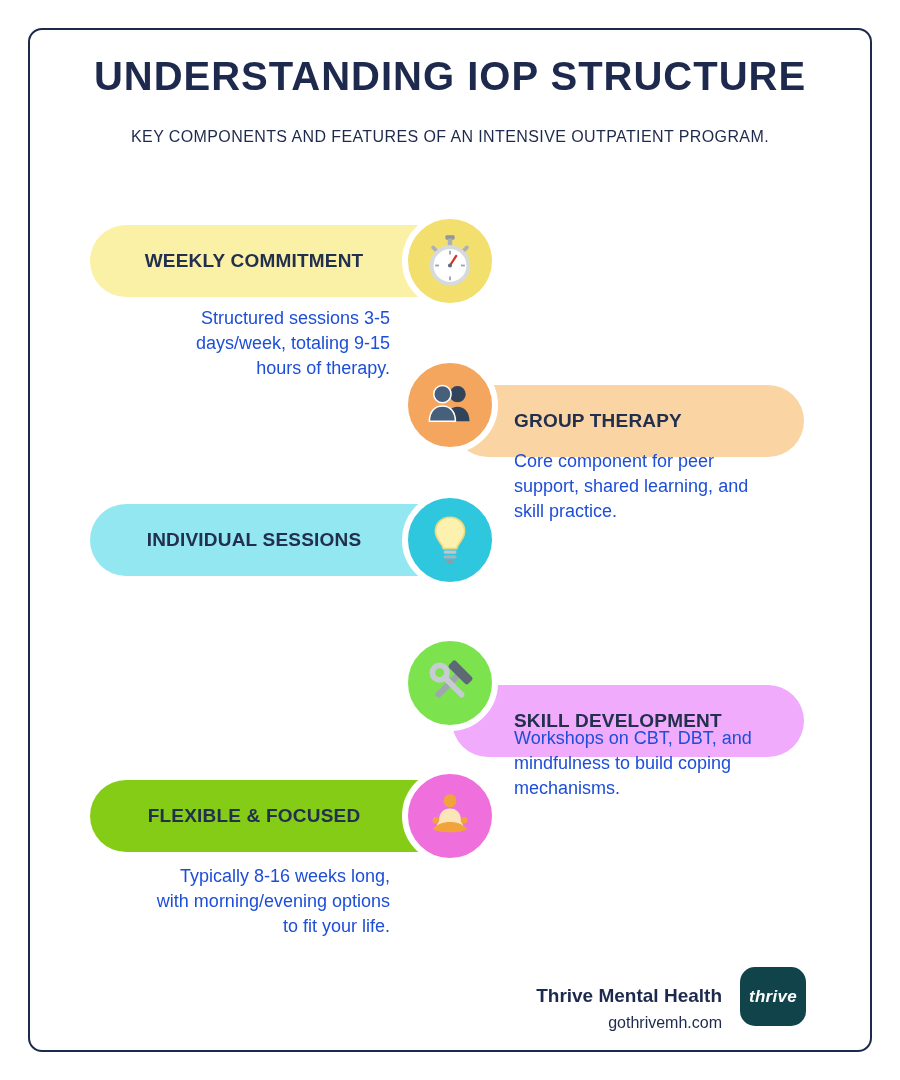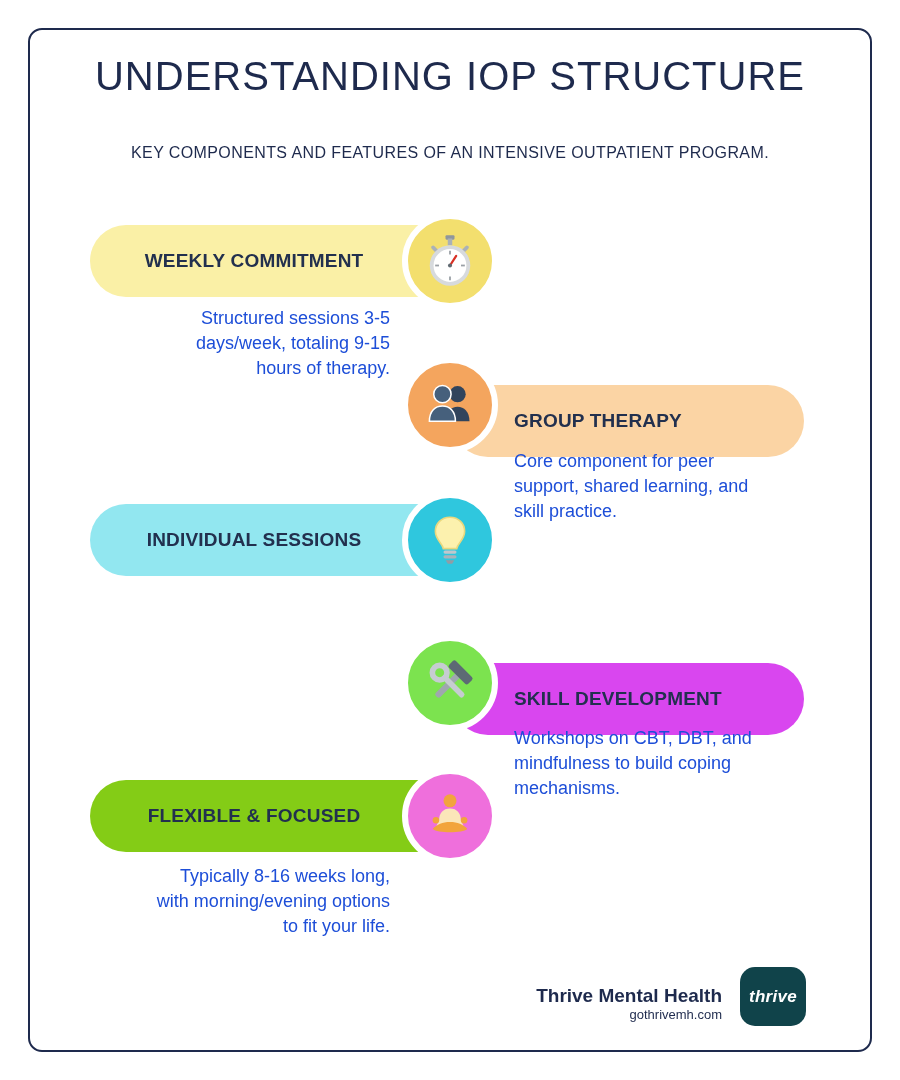--- a/index.html
+++ b/index.html
@@ -2,41 +2,41 @@
 <html><head>
 <meta charset="utf-8">
 <style>
   * { margin:0; padding:0; box-sizing:border-box; }
   html,body { background:#ffffff; }
   body { font-family:"Liberation Sans", sans-serif; }
   .canvas { position:relative; width:900px; height:1080px; background:#ffffff; overflow:hidden; }
   .frame { position:absolute; inset:28px; border:2px solid #1E2A4D; border-radius:14px; pointer-events:none; }
 
   .title { position:absolute; top:54px; left:0; width:100%; text-align:center;
-           font-size:40px; font-weight:400; letter-spacing:1px; color:#1E2A4D; }
-  .subtitle { position:absolute; top:144px; left:0; width:100%; text-align:center;
+           font-size:40px; font-weight:700; letter-spacing:1px; color:#1E2A4D; }
+  .subtitle { position:absolute; top:128px; left:0; width:100%; text-align:center;
               font-size:16px; font-weight:500; letter-spacing:0.4px; color:#1E2A4D; }
 
   .pill { position:absolute; height:72px; border-radius:36px; display:flex; align-items:center; }
   .pill.left  { left:90px;  width:366px; }
   .pill.right { left:452px; width:352px;margin-top:16px; }
   .pill-label { font-size:19px; font-weight:700; color:#22304E; letter-spacing:0.2px; }
   .pill.left .pill-label  { width:100%; text-align:center; padding-right:58px; padding-left:20px; }
   .pill.right .pill-label { padding-left:62px; }
 
   .circle { position:absolute; width:96px; height:96px; border-radius:50%;
             border:6px solid #ffffff; display:flex; align-items:center; justify-content:center; }
 
   .desc { position:absolute; font-size:18px; line-height:25px; color:#1d4ed8; white-space:pre-line; }
   .desc.align-right { left:90px;  width:300px; text-align:right; }
   .desc.align-left  { left:514px; width:300px; text-align:left; }
 
   .footer-text { position:absolute; top:985px; right:178px; text-align:right; color:#1E2A4D; }
   .footer-text .brand { font-size:19px; font-weight:700; }
-  .footer-text .site  { font-size:13px; }
+  .footer-text .site  { font-size:16px; margin-top:7px; }
   .logo { position:absolute; left:740px; top:967px; width:66px; height:59px; border-radius:15px;
           display:flex; align-items:center; justify-content:center; }
   .logo span { color:#ffffff; font-size:17px; font-weight:700; font-style:italic; letter-spacing:0.3px; }
 </style>
 </head>
 <body>
 
 <div class="canvas">
   <div class="frame"></div>
 
@@ -90,21 +90,21 @@
   </div>
   <div class="circle" style="left: 402px; top: 492px; background-color: rgb(47, 199, 222);">
     <svg viewBox="0 0 48 48" width="52" height="52">
       <path d="M24 3 c-8 0-13.5 5.8-13.5 13 0 4.6 2.3 7.6 4.3 10.2 1.5 1.9 2.7 3.6 3 5.8 h12.4 c0.3-2.2 1.5-3.9 3-5.8 2-2.6 4.3-5.6 4.3-10.2 0-7.2-5.5-13-13.5-13z" fill="#FCF1AE" stroke="#E9D87E" stroke-width="1.5"></path>
       <rect x="18" y="33.6" width="12" height="3" rx="1.5" fill="#c0c7cd"></rect>
       <rect x="18" y="38" width="12" height="3" rx="1.5" fill="#aab3ba"></rect>
       <path d="M20 42.6 h8 l-2 3.4 h-4 z" fill="#929ca4"></path>
     </svg>
   </div>
 
-  <div class="pill right" style="top: 647px; background-color: #d946ef;">
+  <div class="pill right" style="top: 669px; background-color: #f0abfc;">
     <div class="pill-label">SKILL DEVELOPMENT</div>
   </div>
   <div class="circle" style="left: 402px; top: 635px; background-color: rgb(124, 227, 79);">
     <svg viewBox="0 0 48 48" width="54" height="54">
       <g transform="rotate(45 24 24)">
         <rect x="21.2" y="13" width="5.6" height="28" rx="2.4" fill="#9fa7ae"></rect>
         <rect x="12" y="6.5" width="24" height="8.5" rx="2" fill="#5d6a74"></rect>
       </g>
       <g transform="rotate(-45 24 24)">
         <rect x="21.5" y="15" width="5" height="26" rx="2.2" fill="#c6ccd1"></rect>

